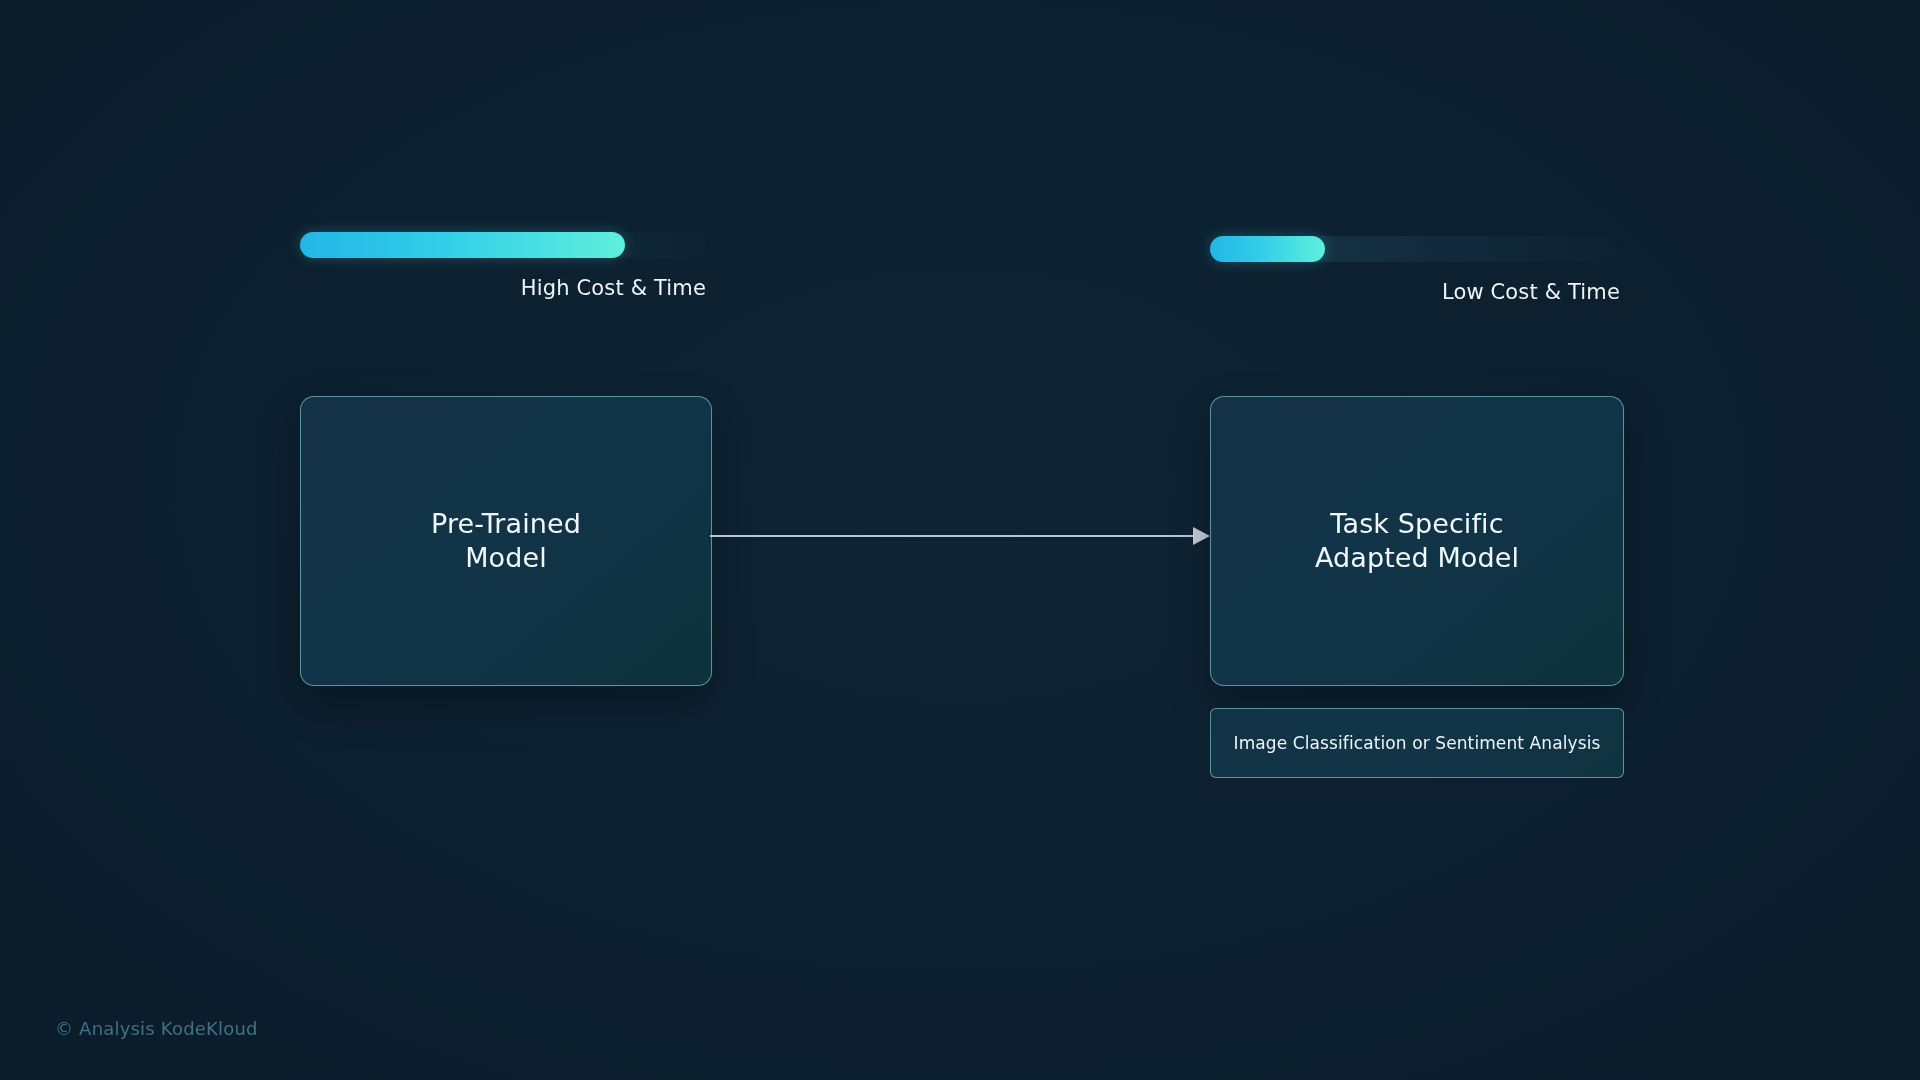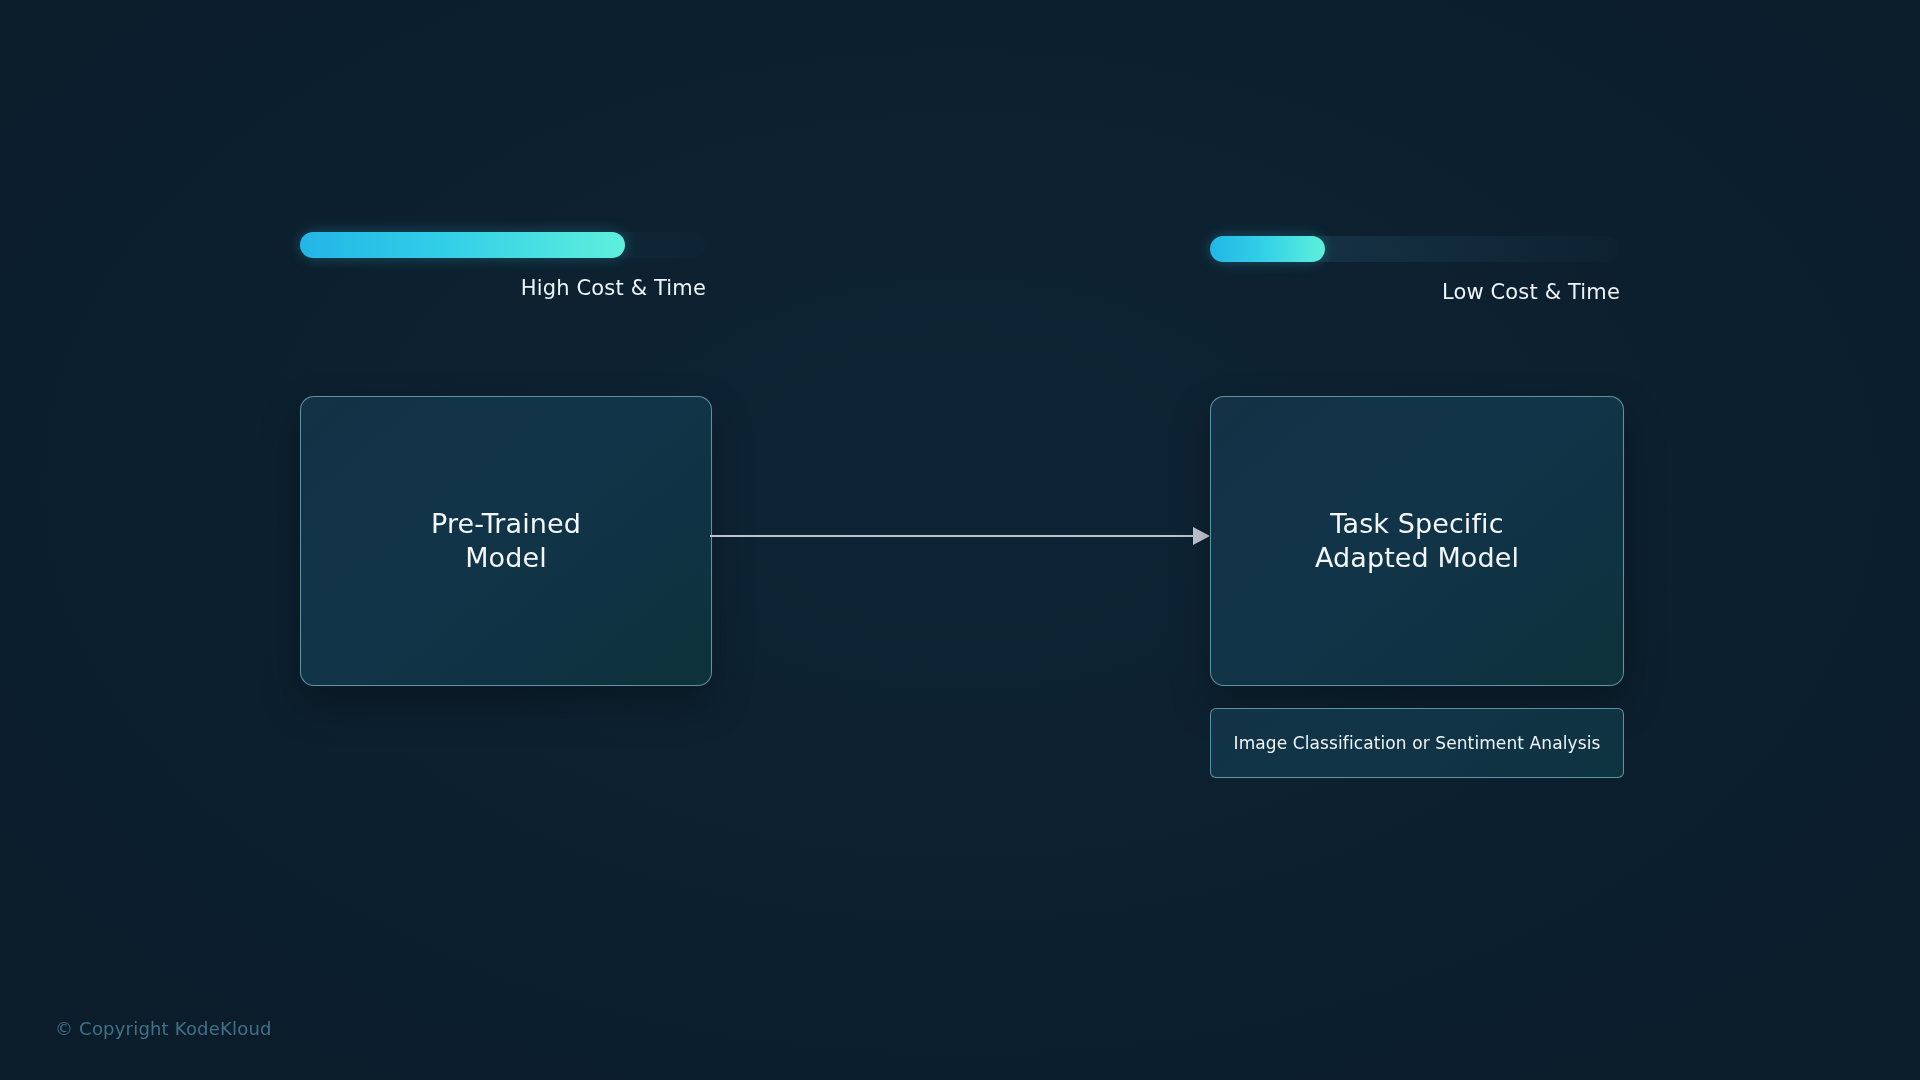--- a/index.html
+++ b/index.html
@@ -179,15 +179,15 @@
 
   <div class="card" id="card-adapted">
     <div class="card-title">Task Specific
 Adapted Model</div>
   </div>
 
   <div id="task-chip">
     <div class="chip-text">Image Classification or Sentiment Analysis</div>
   </div>
 
-  <div id="footer-copyright">© Copyright KodeKloud</div>
+  <div id="footer-copyright">© Analysis KodeKloud</div>
 
 </div>
 
 </body></html>

